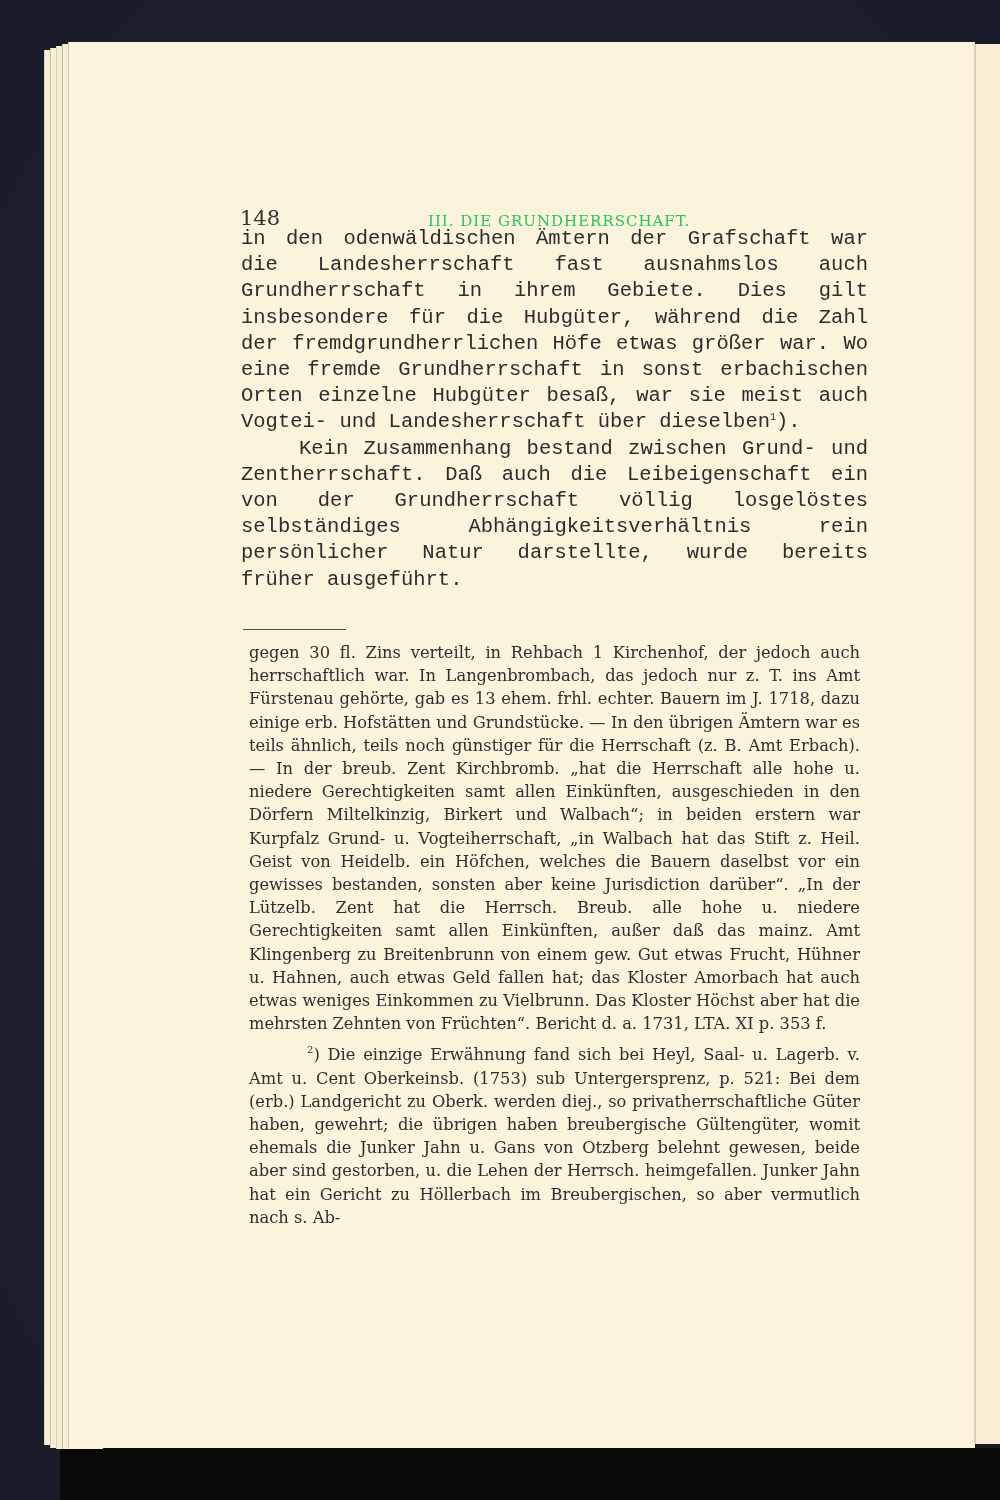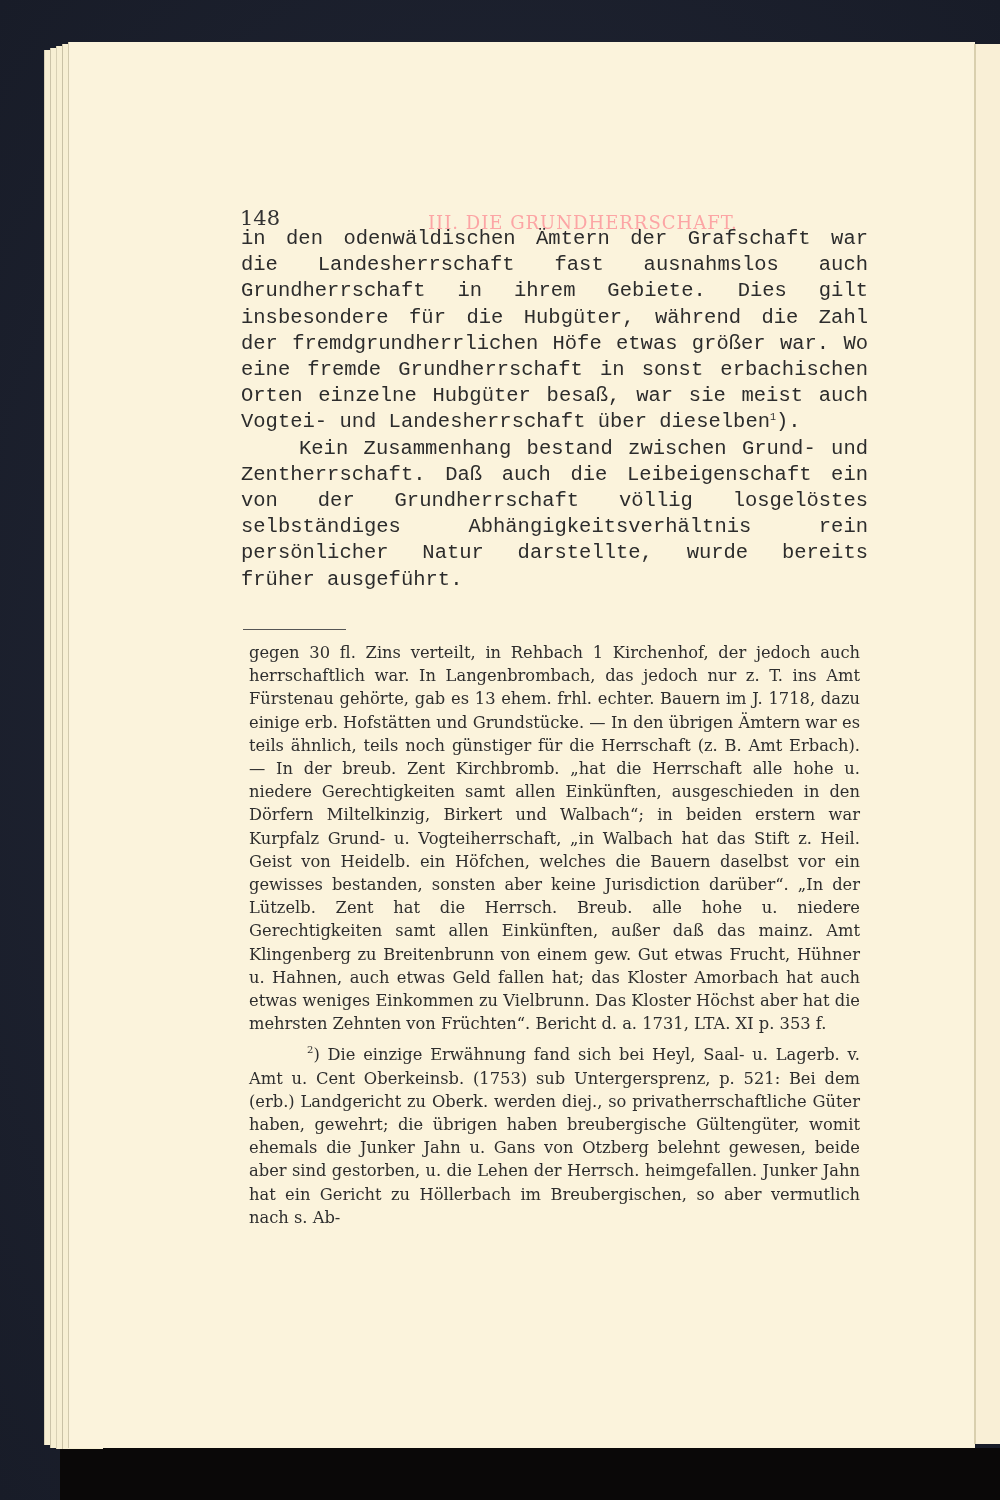--- a/index.html
+++ b/index.html
@@ -34,21 +34,21 @@
     background: #f9efd6;
     border-left: 2px solid #d9cfae;
   }
   .page-head {
     position: absolute; left: 240px; top: 178px; width: 630px; height: 30px; margin-top: 28px;
   }
   .page-number {
     position: absolute; left: 0; top: 0; font-size: 21px; color: #333;
   }
   .running-title {
-    position: absolute; left: 188px; top: 6px; font-size: 18px; letter-spacing: 1px; color: #fca5a5;
+    position: absolute; left: 188px; top: 6px; font-size: 15px; letter-spacing: 1px; color: #22c55e;
   }
   .main-text {
     position: absolute; left: 241px; top: 226px; width: 627px;
     font-size: 20.5px; line-height: 26.2px; color: #2c2c2c;
     text-align: justify;
   }
   .main-text p { margin: 0; font-family: Liberation Mono, monospace; }
   .indent { text-indent: 58px; }
   .fn-rule {
     position: absolute; left: 243px; top: 629px; width: 103px; height: 1px; background: #555;

